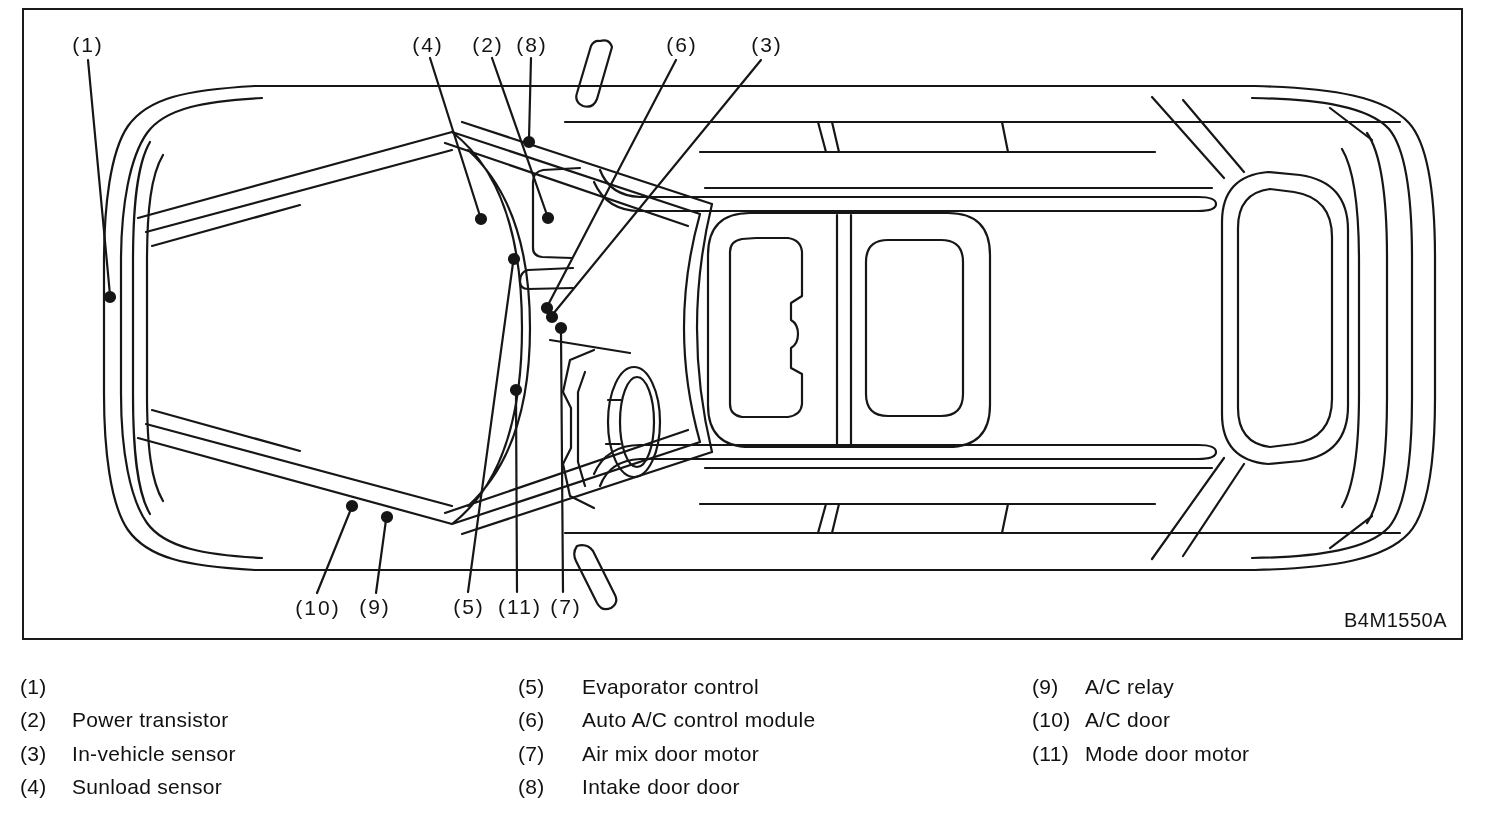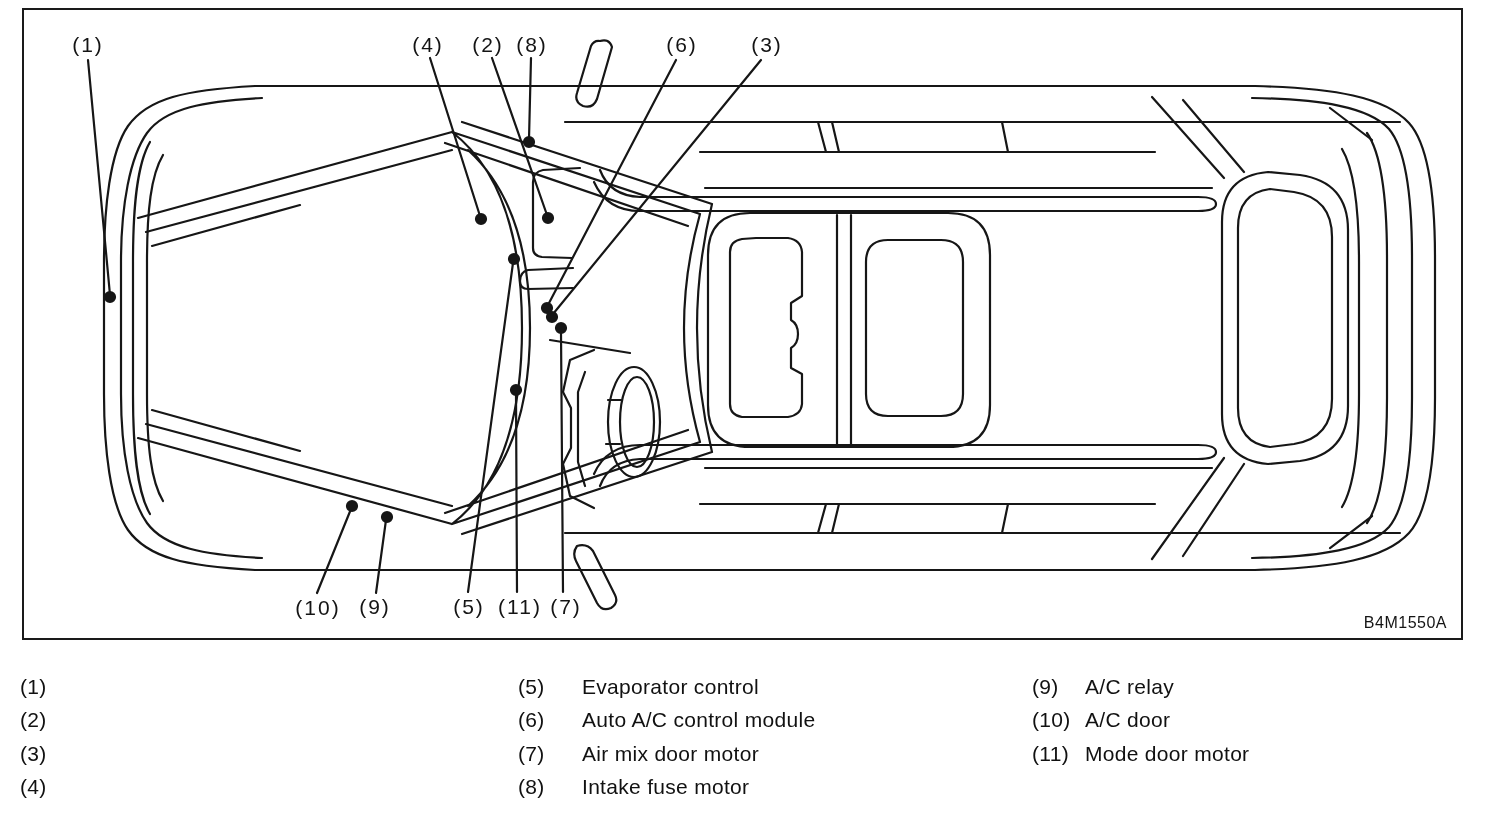--- a/index.html
+++ b/index.html
@@ -10,21 +10,21 @@
   .diagram-box{
     position:absolute;left:22px;top:8px;width:1437px;height:628px;
     border:2px solid #1a1a1a;background:#fff;
   }
   .car-svg{position:absolute;left:0;top:0;width:1437px;height:628px;}
   .callout-label{
     position:absolute;transform:translate(-50%,-50%);
     font-size:21px;letter-spacing:2px;white-space:nowrap;color:#141414;
   }
   .figure-code{
-    position:absolute;right:14px;bottom:6px;font-size:16px;color:#141414;
+    position:absolute;right:14px;bottom:6px;font-size:20px;color:#141414;
     letter-spacing:0.5px;
   }
   .legend{position:absolute;top:670px;}
   .legend-col-1{left:20px;}
   .legend-col-2{left:518px;}
   .legend-col-3{left:1032px;}
   .legend-row{display:flex;line-height:33.4px;font-size:21px;letter-spacing:0.3px;}
   .legend-col-1 .lnum{width:52px;flex:0 0 52px;}
   .legend-col-2 .lnum{width:64px;flex:0 0 64px;}
   .legend-col-3 .lnum{width:53px;flex:0 0 53px;}
@@ -168,45 +168,48 @@
 
     <span class="figure-code">B4M1550A</span>
   </div>
 
   <div class="legend legend-col-1">
     <div class="legend-row">
       <span class="lnum">(1)</span>
     </div>
     <div class="legend-row">
       <span class="lnum">(2)</span>
+      <span class="llabel">Power transistor</span>
     </div>
     <div class="legend-row">
       <span class="lnum">(3)</span>
+      <span class="llabel">In-vehicle sensor</span>
     </div>
     <div class="legend-row">
       <span class="lnum">(4)</span>
+      <span class="llabel">Sunload sensor</span>
     </div>
   </div>
 
   <div class="legend legend-col-2">
     <div class="legend-row">
       <span class="lnum">(5)</span>
       <span class="llabel">Evaporator control</span>
     </div>
     <div class="legend-row">
       <span class="lnum">(6)</span>
       <span class="llabel">Auto A/C control module</span>
     </div>
     <div class="legend-row">
       <span class="lnum">(7)</span>
       <span class="llabel">Air mix door motor</span>
     </div>
     <div class="legend-row">
       <span class="lnum">(8)</span>
-      <span class="llabel">Intake fuse motor</span>
+      <span class="llabel">Intake door door</span>
     </div>
   </div>
 
   <div class="legend legend-col-3">
     <div class="legend-row">
       <span class="lnum">(9)</span>
       <span class="llabel">A/C relay</span>
     </div>
     <div class="legend-row">
       <span class="lnum">(10)</span>

